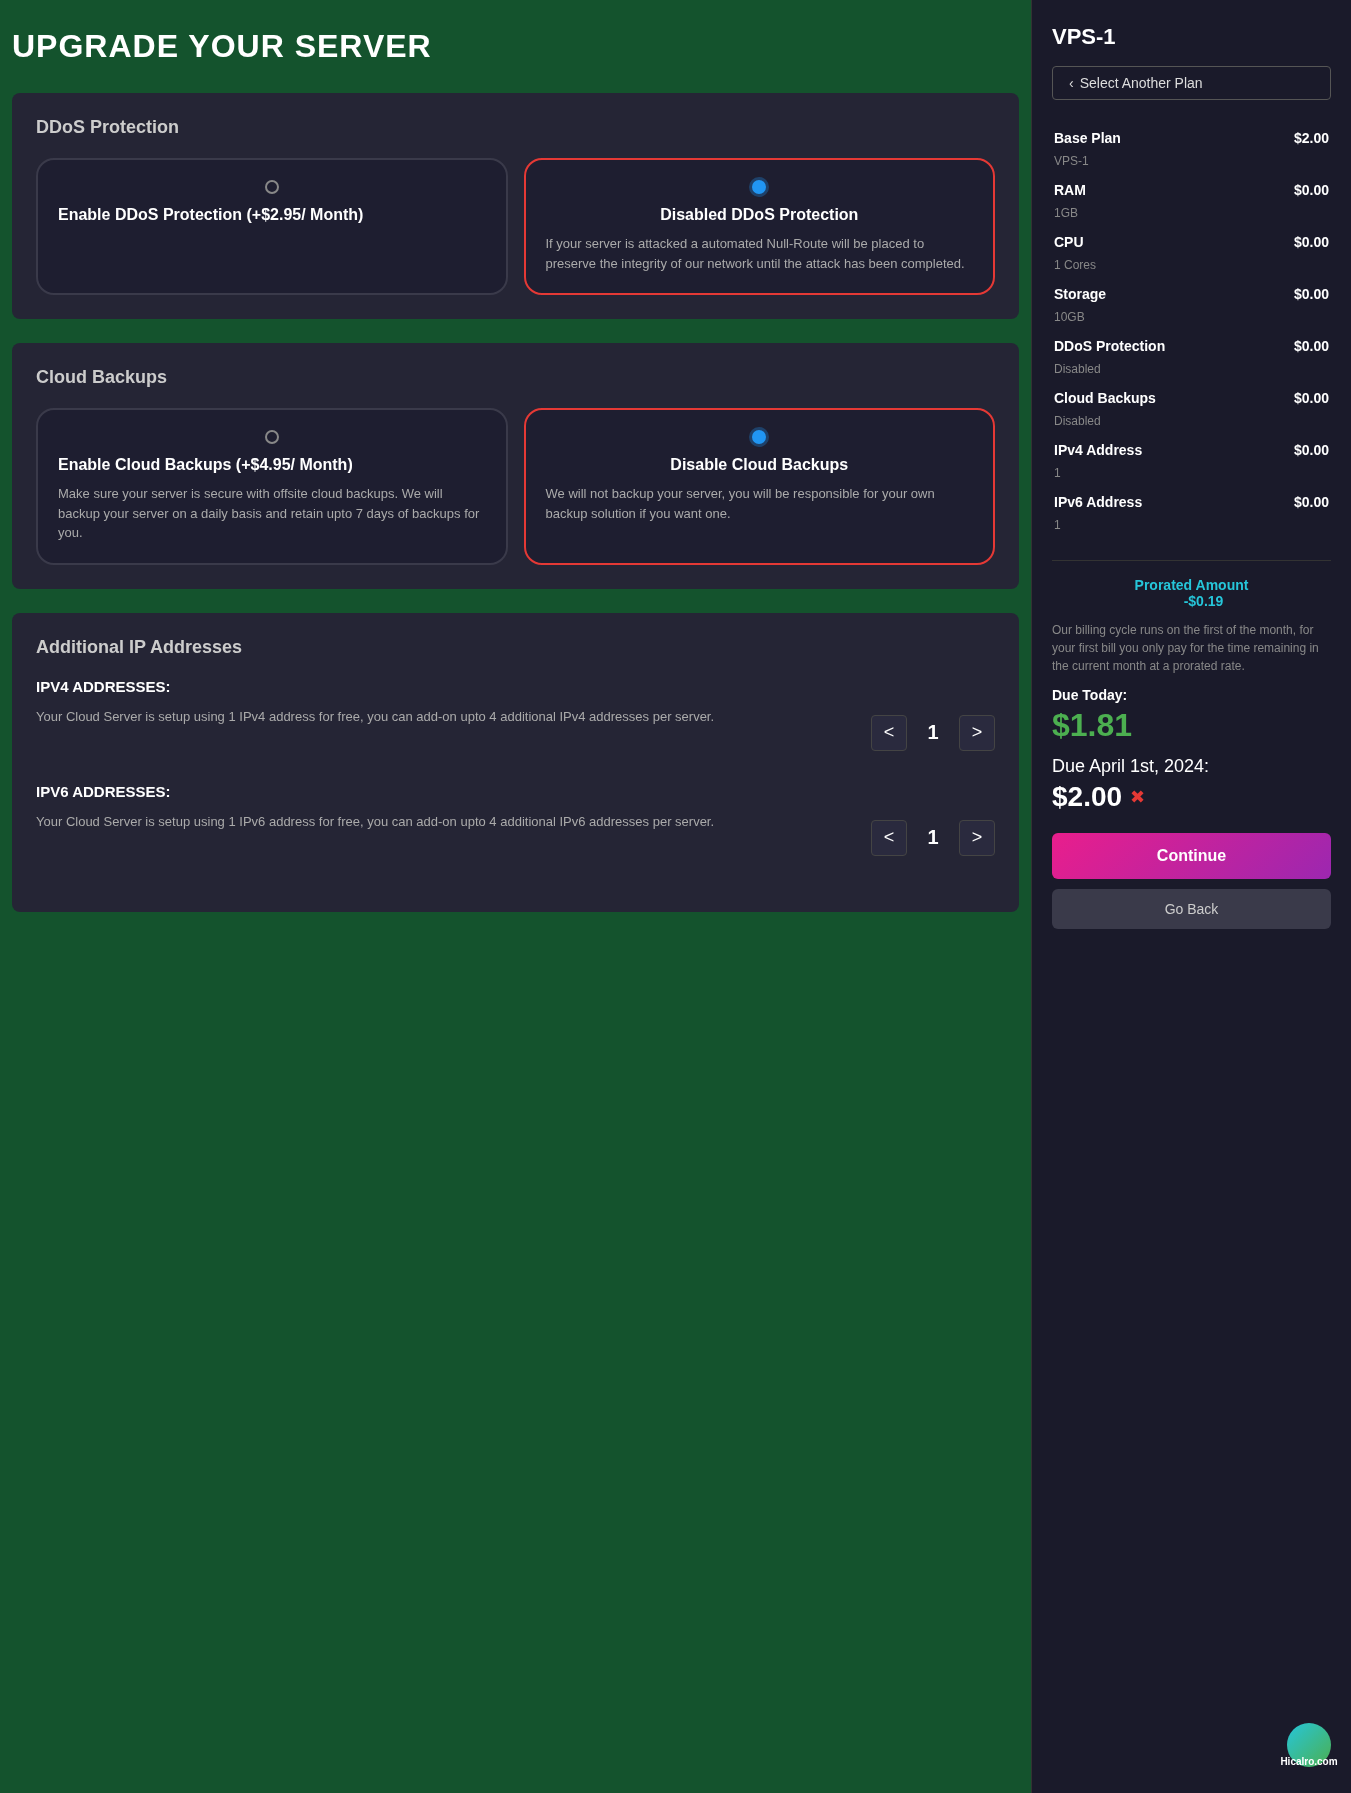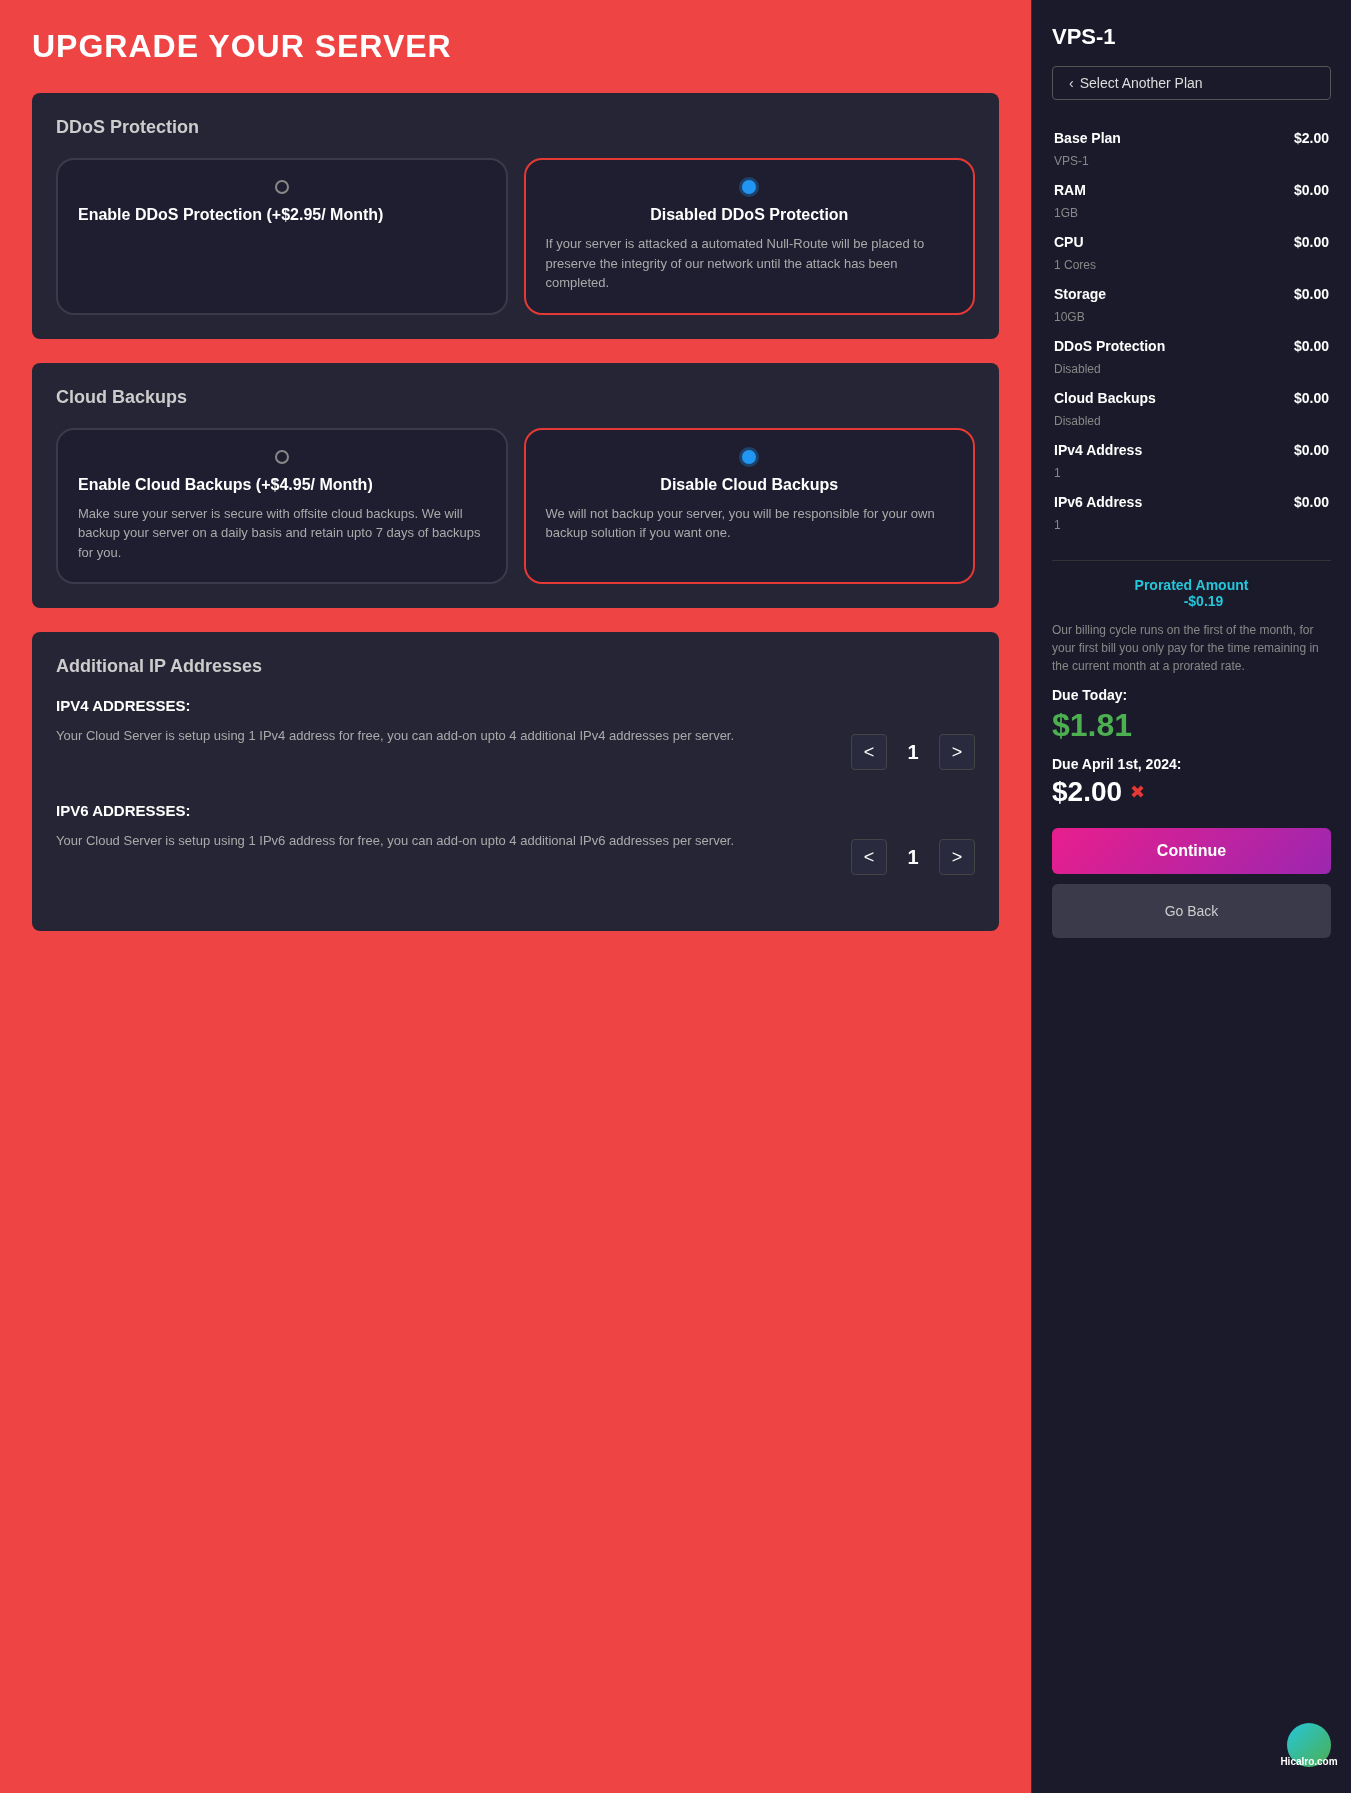--- a/index.html
+++ b/index.html
@@ -8,22 +8,22 @@
       font-family: Arial, sans-serif;
       color: #fff;
       width: 1351px;
       min-height: 1793px;
       display: flex;
     }
 
     
     .left-panel {
       flex: 1;
-      padding: 28px 32px;
-      background: #ef4444;
+      padding: 28px 12px;
+      background: #14532d;
     }
 
     .page-title {
       font-size: 32px;
       font-weight: 900;
       color: #fff;
       text-transform: uppercase;
       margin-bottom: 28px;
       letter-spacing: 1px;
     }
@@ -243,22 +243,22 @@
     }
 
     .due-today-amount {
       font-size: 32px;
       font-weight: 900;
       color: #4caf50;
       margin-bottom: 12px;
     }
 
     .due-later-label {
-      font-size: 14px;
-      font-weight: 700;
+      font-size: 18px;
+      font-weight: 400;
       color: #fff;
       margin-bottom: 4px;
     }
 
     .due-later-row {
       display: flex;
       align-items: center;
       gap: 8px;
       margin-bottom: 20px;
     }
@@ -282,21 +282,21 @@
       border-radius: 6px;
       color: #fff;
       font-size: 16px;
       font-weight: 700;
       cursor: pointer;
       margin-bottom: 10px;
     }
 
     .goback-btn {
       width: 100%;
-      padding: 19px;
+      padding: 12px;
       background: #3a3a4a;
       border: none;
       border-radius: 6px;
       color: #ccc;
       font-size: 14px;
       cursor: pointer;
     }
 
     .logo-area {
       margin-top: auto;

